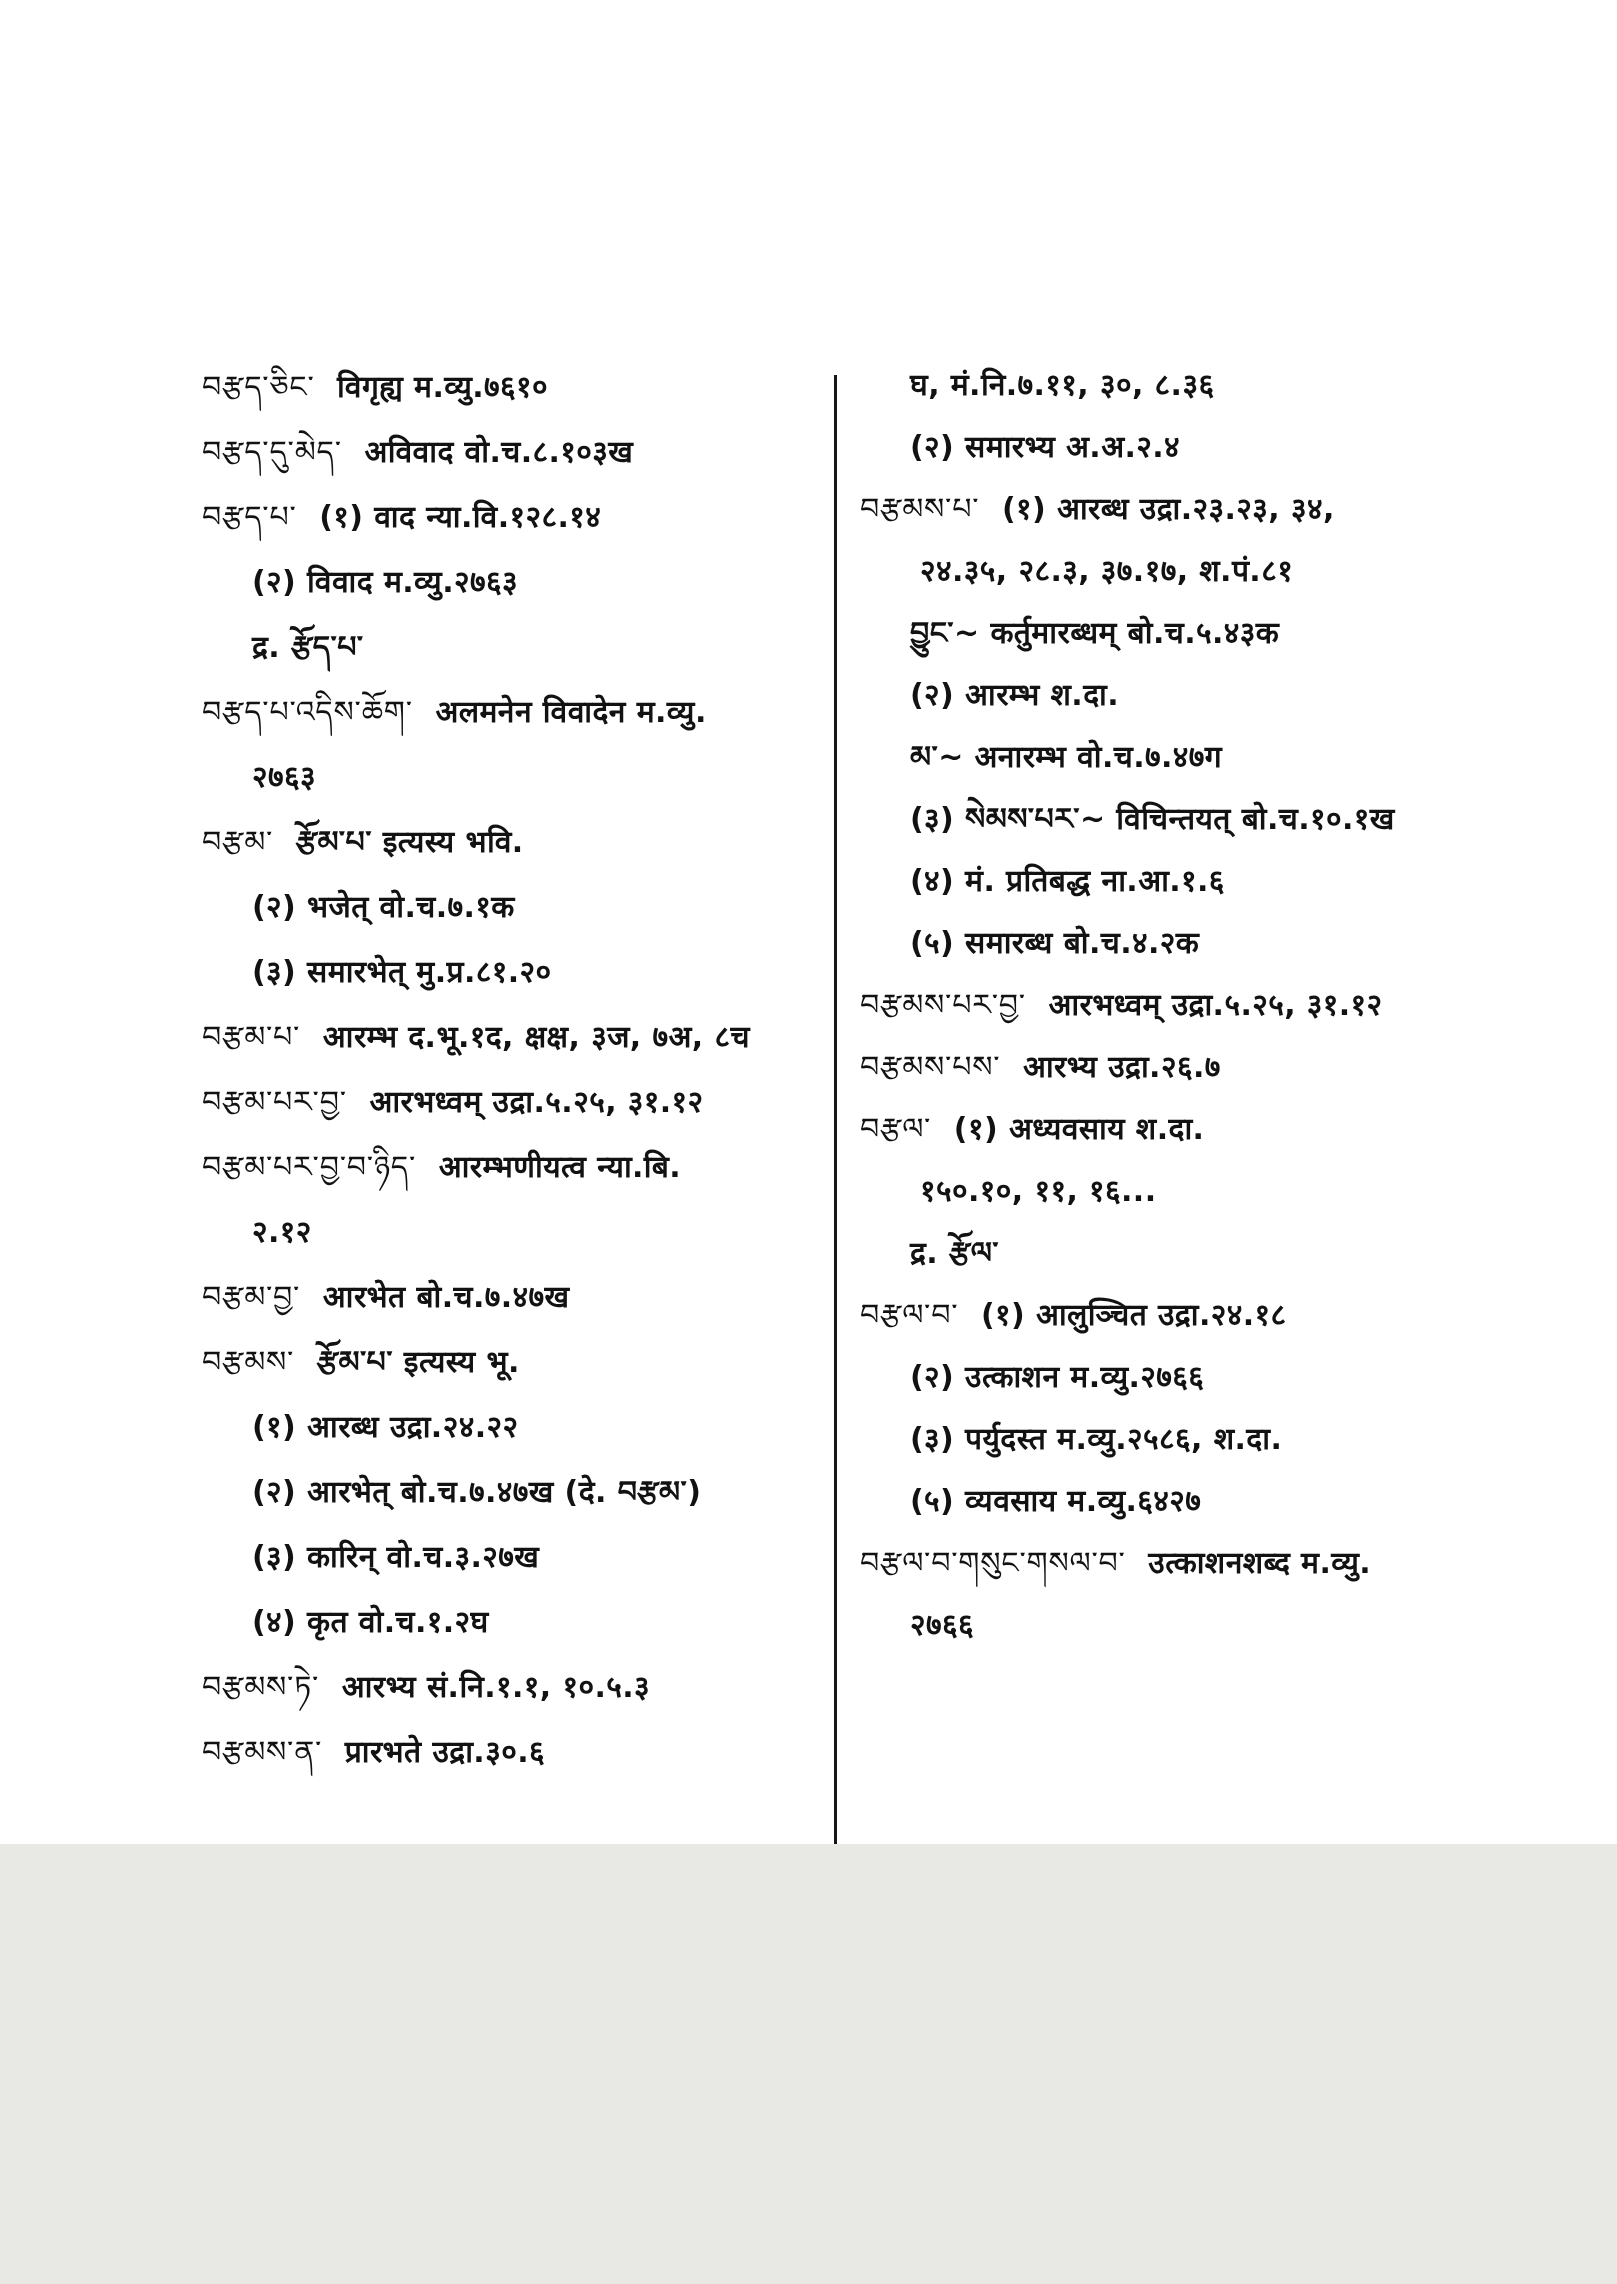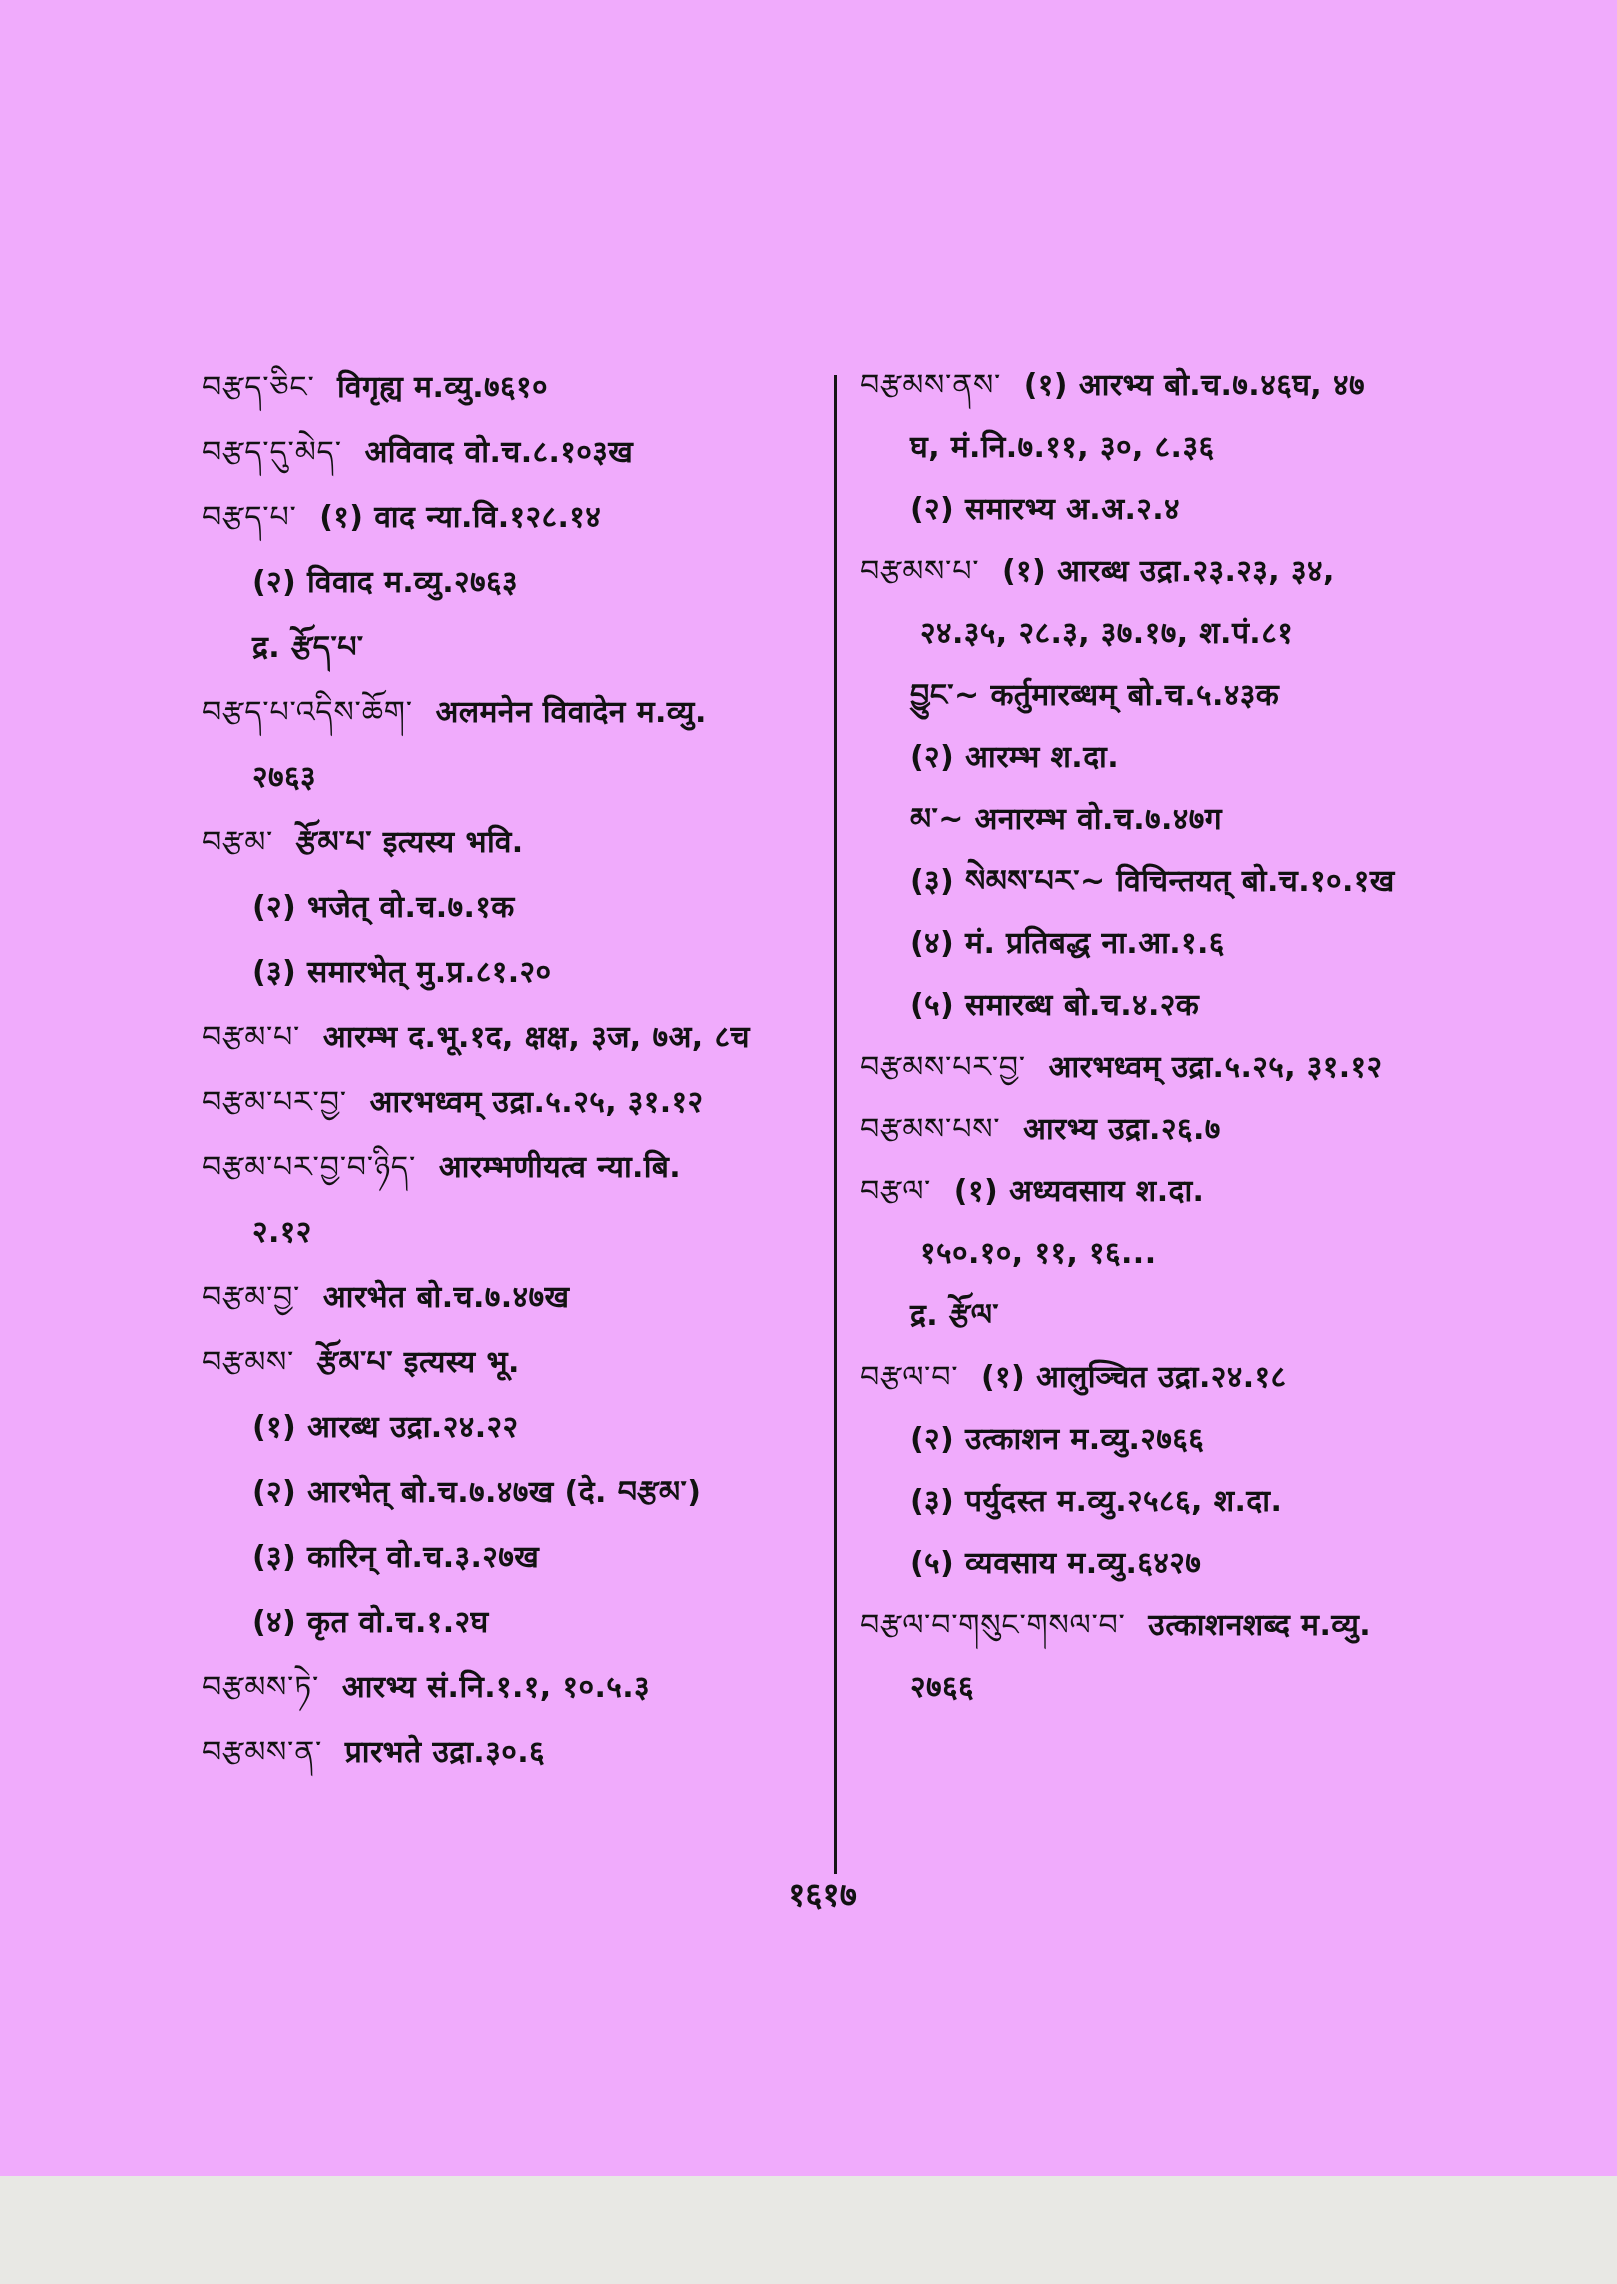--- a/index.html
+++ b/index.html
@@ -1,19 +1,19 @@
 <!DOCTYPE html>
 <html style="font-size:12px"><head>
 <meta charset="utf-8">
 <style>
   html,body{margin:0;padding:0;background:#e8e8e4;}
   .page{
     position:relative;
-    width:1617px;height:2176px;
-    background:#f0abfc;
+    width:1617px;height:1844px;
+    background:#ffffff;
     font-family:"DejaVu Sans",sans-serif;
     color:#121212;
     overflow:hidden;
   }
   .col{position:absolute;top:354px;}
   .col-left{left:202px;width:630px;}
   .col-right{left:860px;width:679px;}
   .line{
     white-space:nowrap;
     font-size:30px;
@@ -71,21 +71,20 @@
       <div class="line ind-0"><span class="tib">བརྩམས་</span><span class="body">རྩོམ་པ་ इत्यस्य भू.</span></div>
       <div class="line ind-1"><span class="body">(१) आरब्ध उद्रा.२४.२२</span></div>
       <div class="line ind-1"><span class="body">(२) आरभेत् बो.च.७.४७ख (दे. བརྩམ་)</span></div>
       <div class="line ind-1"><span class="body">(३) कारिन् वो.च.३.२७ख</span></div>
       <div class="line ind-1"><span class="body">(४) कृत वो.च.१.२घ</span></div>
       <div class="line ind-0"><span class="tib">བརྩམས་ཏེ་</span><span class="body">आरभ्य सं.नि.१.१, १०.५.३</span></div>
       <div class="line ind-0"><span class="tib">བརྩམས་ན་</span><span class="body">प्रारभते उद्रा.३०.६</span></div>
     </div>
   <div class="divider"></div>
   <div class="col col-right">
-      <div class="line ind-0"><span class="tib">བརྩམས་ནས་</span><span class="body">(१) आरभ्य बो.च.७.४६घ, ४७</span></div>
       <div class="line ind-1"><span class="body">घ, मं.नि.७.११, ३०, ८.३६</span></div>
       <div class="line ind-1"><span class="body">(२) समारभ्य अ.अ.२.४</span></div>
       <div class="line ind-0"><span class="tib">བརྩམས་པ་</span><span class="body">(१) आरब्ध उद्रा.२३.२३, ३४,</span></div>
       <div class="line ind-2"><span class="body">२४.३५, २८.३, ३७.१७, श.पं.८१</span></div>
       <div class="line ind-1"><span class="body">བྱུང་~ कर्तुमारब्धम् बो.च.५.४३क</span></div>
       <div class="line ind-1"><span class="body">(२) आरम्भ श.दा.</span></div>
       <div class="line ind-1"><span class="body">མ་~ अनारम्भ वो.च.७.४७ग</span></div>
       <div class="line ind-1"><span class="body">(३) སེམས་པར་~ विचिन्तयत् बो.च.१०.१ख</span></div>
       <div class="line ind-1"><span class="body">(४) मं. प्रतिबद्ध ना.आ.१.६</span></div>
       <div class="line ind-1"><span class="body">(५) समारब्ध बो.च.४.२क</span></div>

